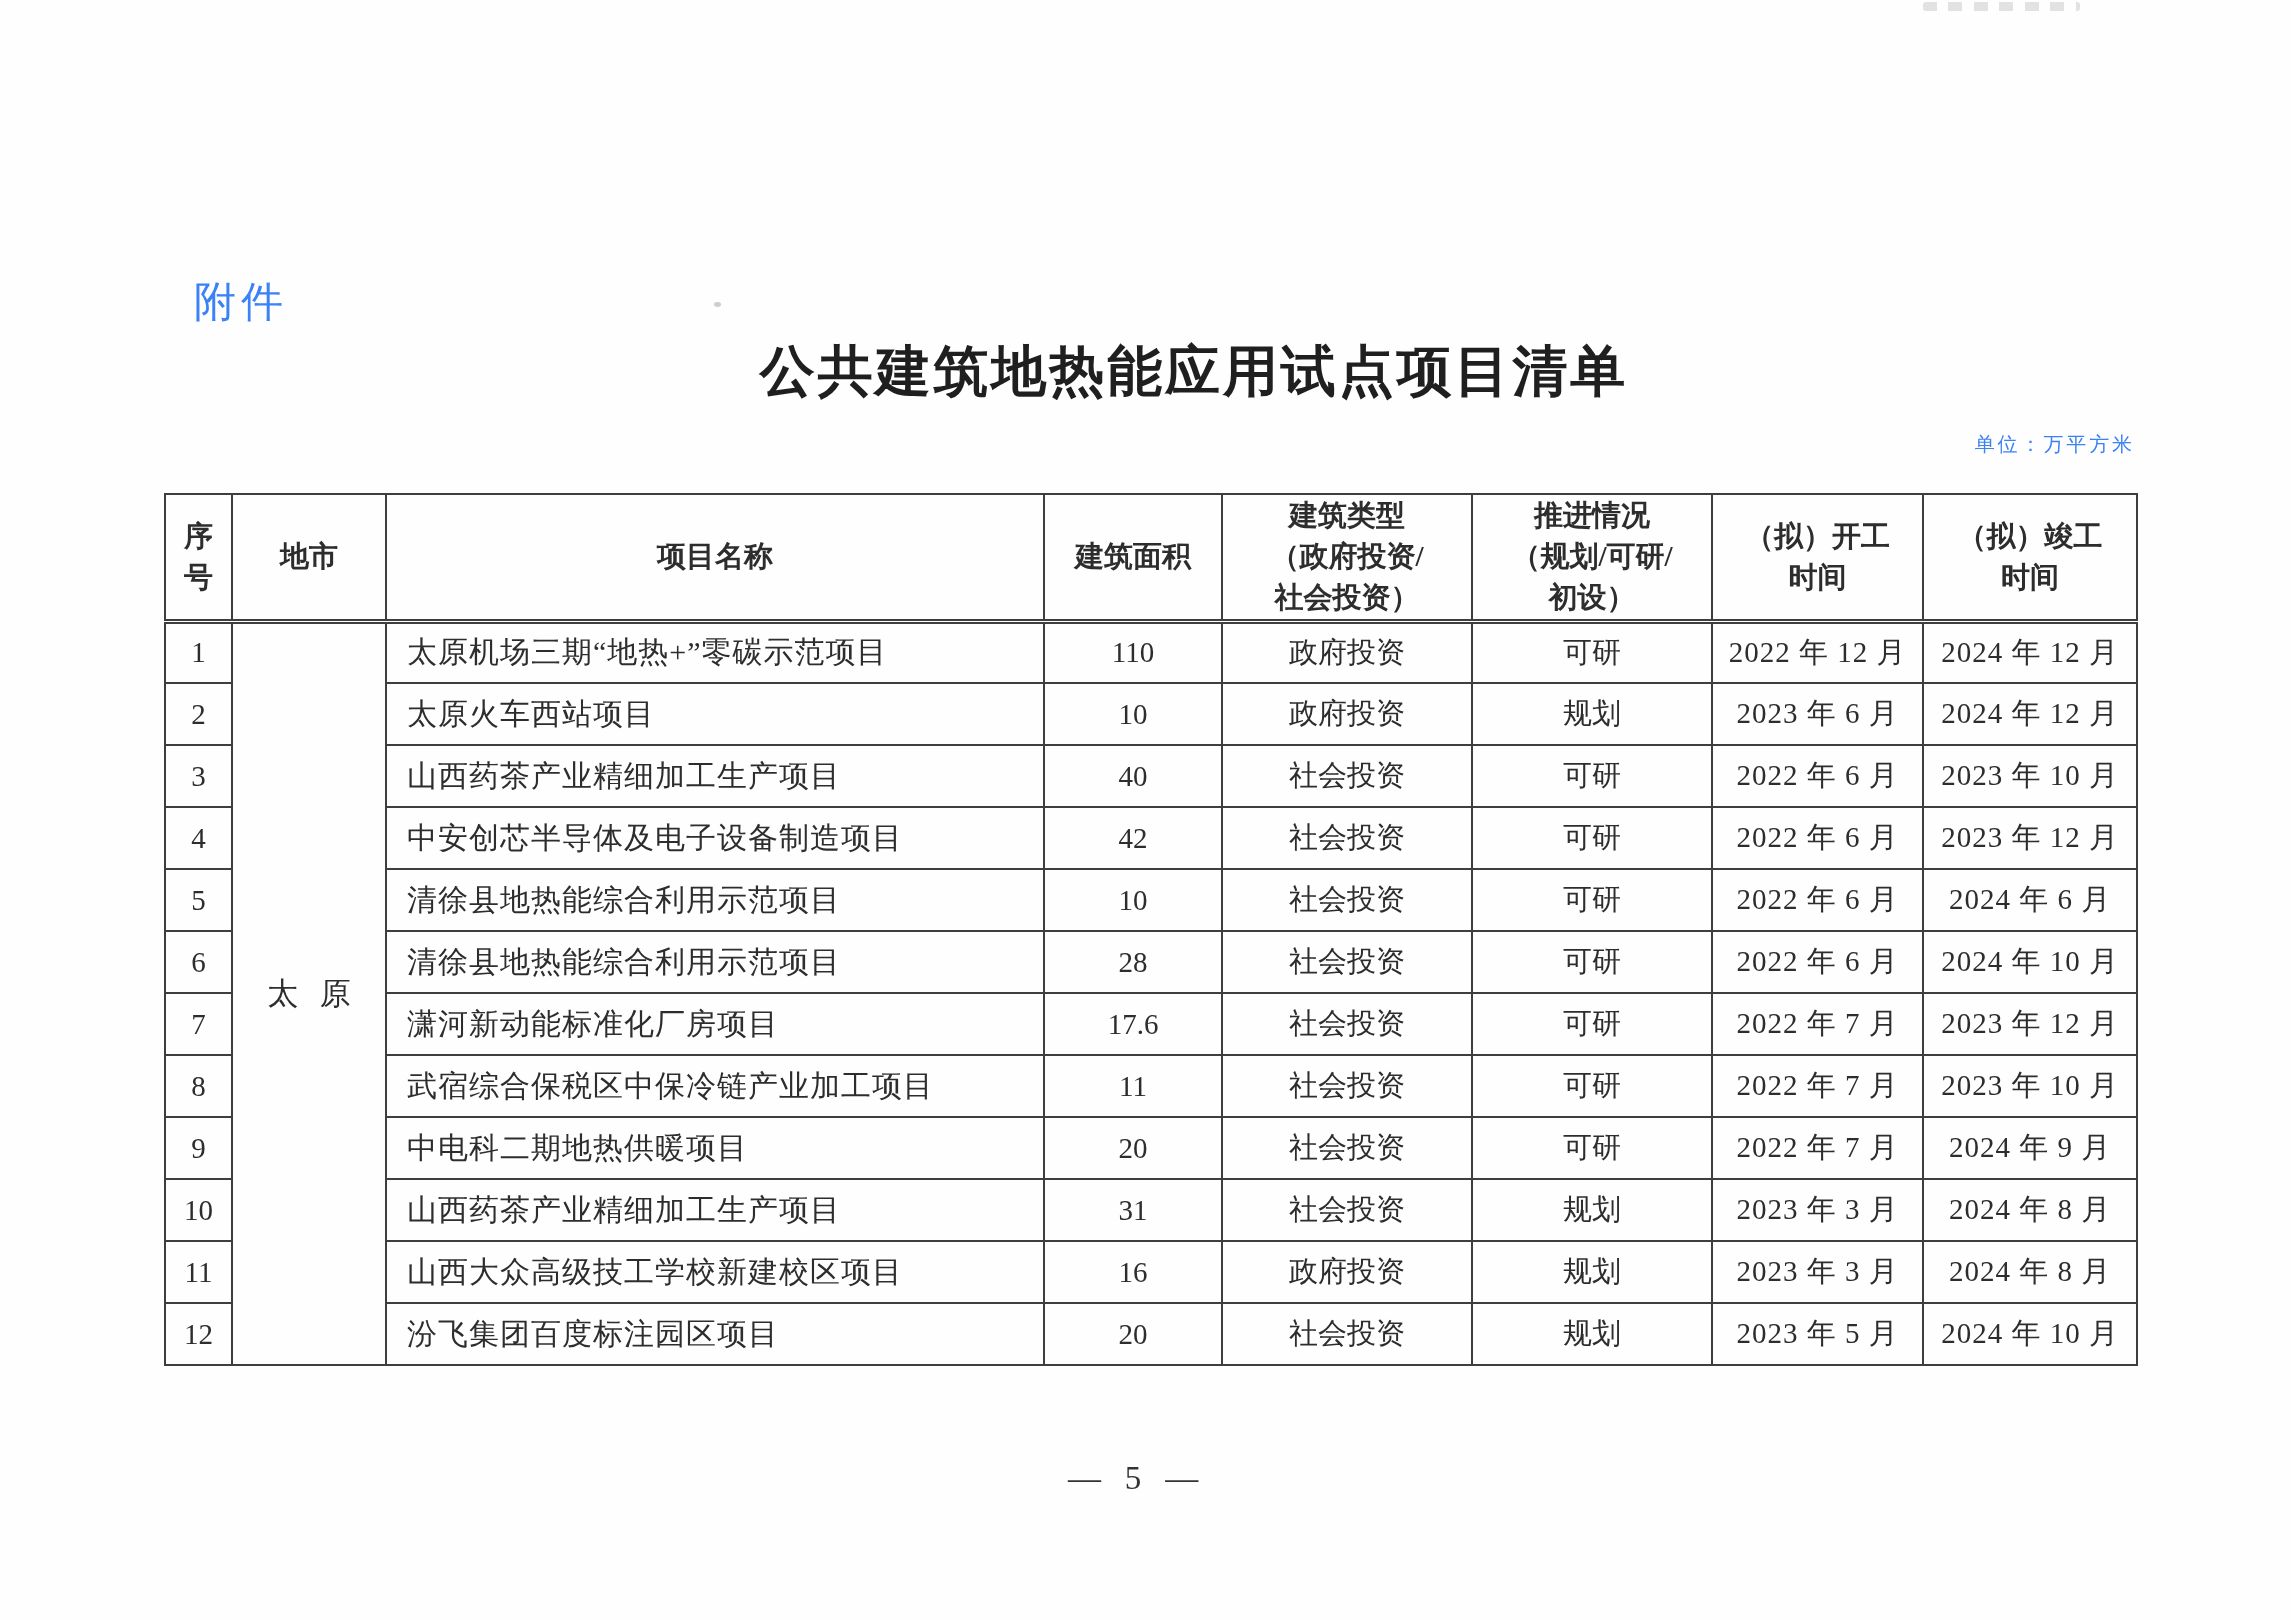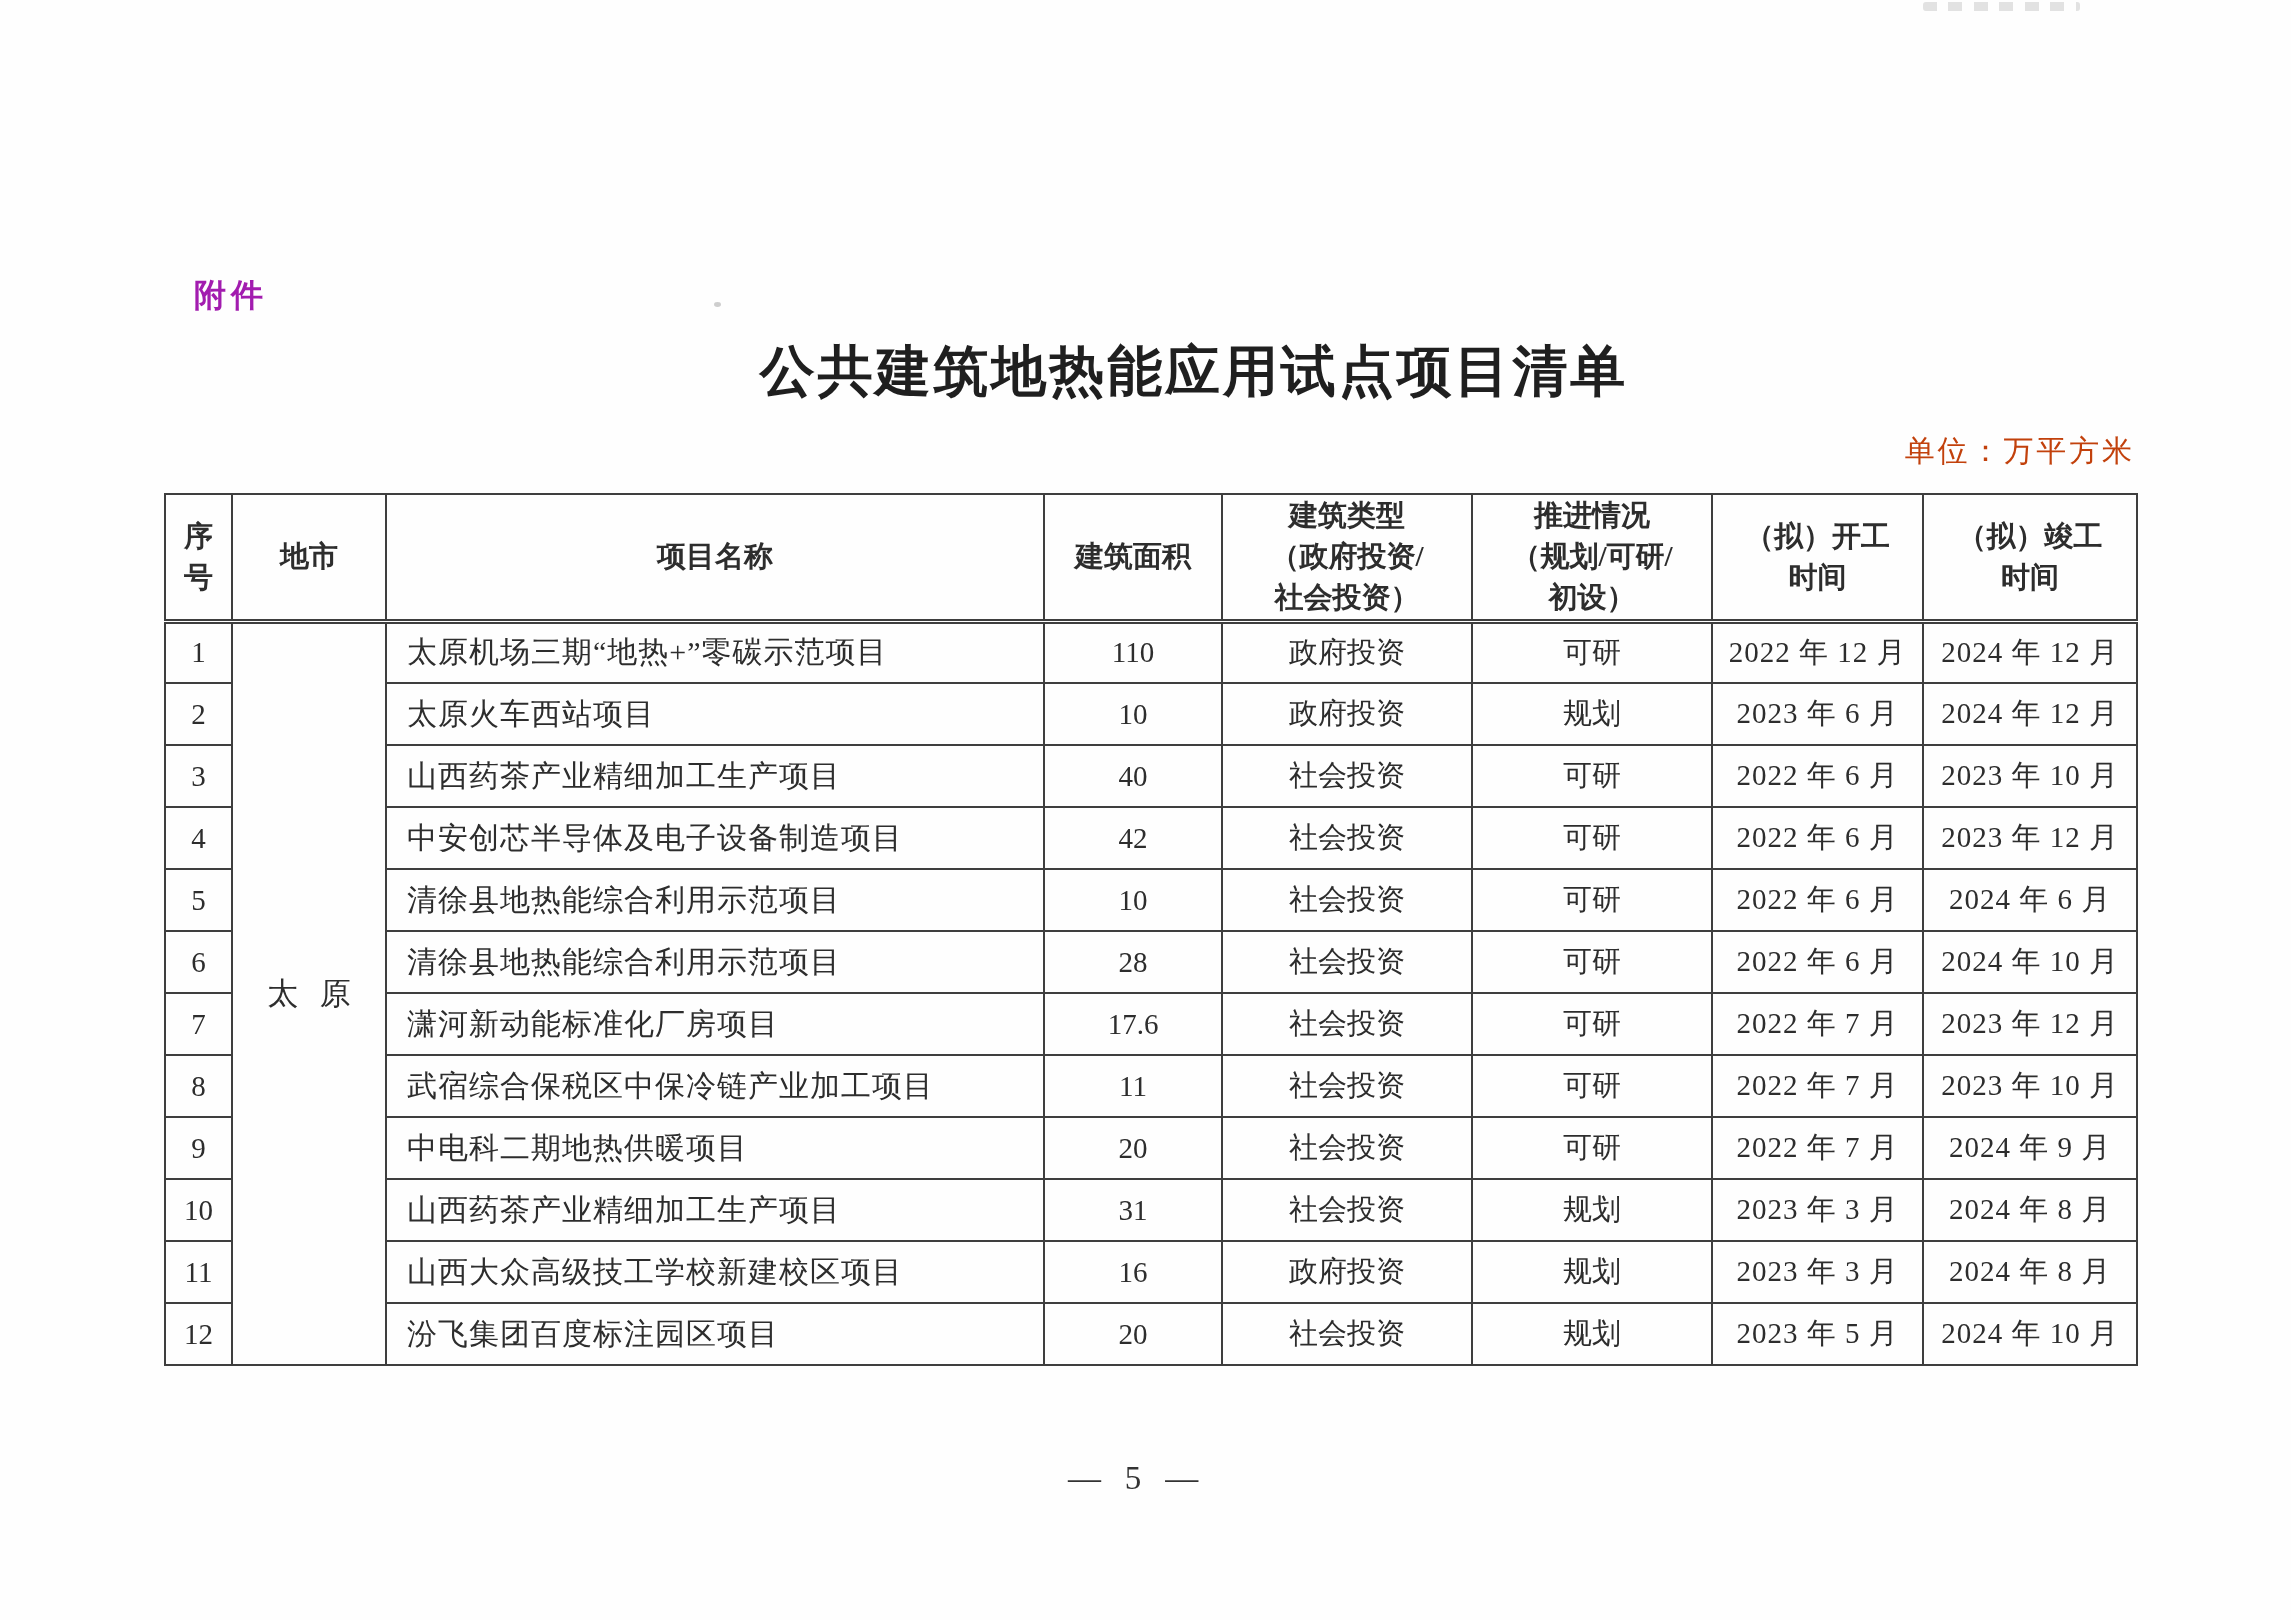--- a/index.html
+++ b/index.html
@@ -17,31 +17,31 @@
     background:repeating-linear-gradient(90deg,#9a9a9a 0 13.7px,transparent 13.7px 25.5px);
     opacity:.28;border-radius:2.9px;
   }
   .scan-dot{
     position:absolute;top:302px;left:714px;width:6.9px;height:4.9px;
     background:#b9b9b9;border-radius:50%;opacity:.7;
   }
   .attachment{
     position:absolute;left:194px;top:274px;
     font-family:"Liberation Sans","DejaVu Sans",sans-serif;
-    font-size:32px;color:#a21caf;letter-spacing:4.9px;font-weight:700;
+    font-size:42px;color:#3b82f6;letter-spacing:4.9px;font-weight:400;
   }
   .title{
     position:absolute;left:0;top:335px;width:100%;margin:0;
     text-align:center;
     font-family:"Liberation Sans","DejaVu Sans",sans-serif;
     font-size:55px;font-weight:bold;color:#1f1f1f;letter-spacing:2.9px;padding-left:48px;
   }
   .unit{
     position:absolute;right:157px;top:431px;
-    font-size:30px;color:#c2410c;letter-spacing:2.9px;
+    font-size:20px;color:#3b82f6;letter-spacing:2.9px;
   }
   table.projects{
     position:absolute;left:164px;top:493px;width:1971px;
     border-collapse:collapse;table-layout:fixed;
     font-size:29px;color:#2d2d2d;
     border:2.9px solid #3a3a3a;
   }
   .projects th,.projects td{
     border:2px solid #3e3e3e;
     text-align:center;vertical-align:middle;

